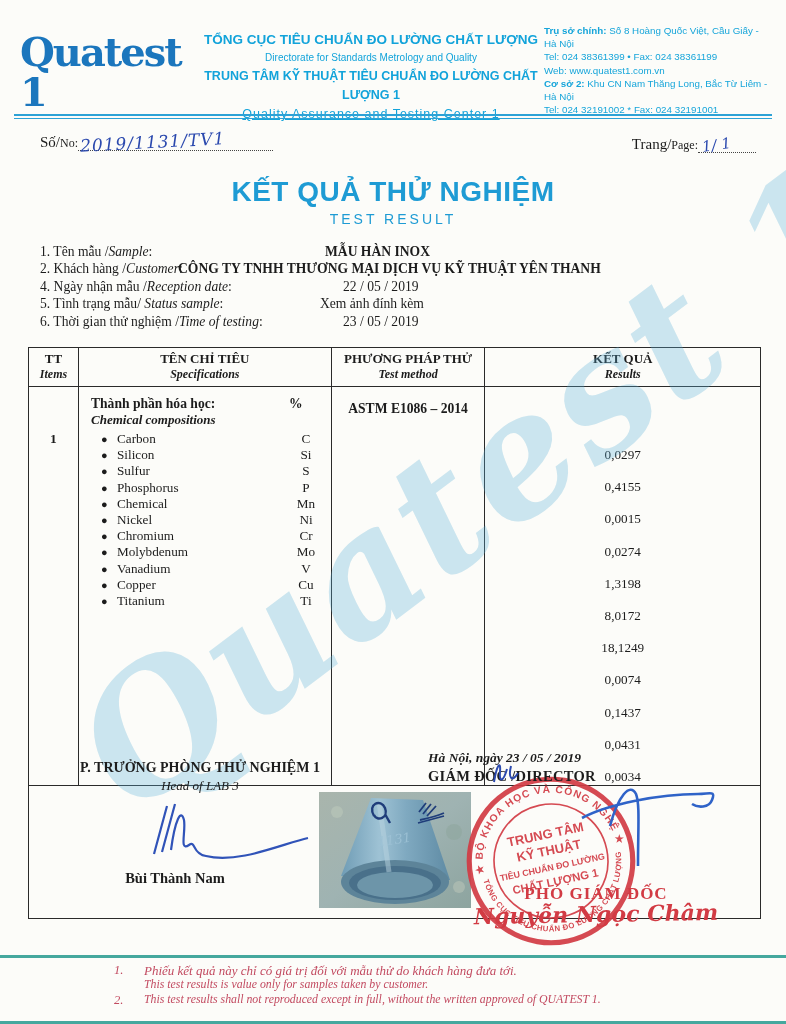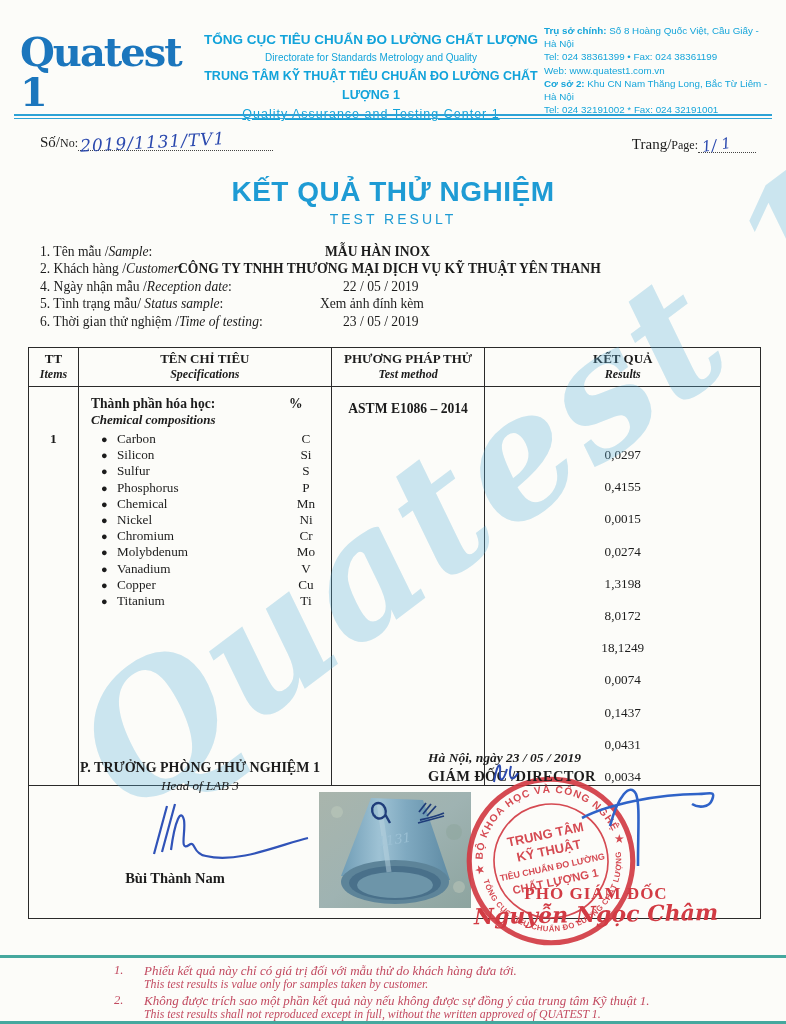--- a/index.html
+++ b/index.html
@@ -304,20 +304,19 @@
     <div class="note">
       <div class="num">1.</div>
       <div>
         <div class="vn">Phiếu kết quả này chỉ có giá trị đối với mẫu thử do khách hàng đưa tới.</div>
         <div class="en">This test results is value only for samples taken by customer.</div>
       </div>
     </div>
     <div class="note">
       <div class="num">2.</div>
       <div>
-        <div class="vn">Không được trích sao một phần kết quả này nếu không được sự đồng ý của trung tâm Kỹ thuật 1.</div>
         <div class="en">This test results shall not reproduced except in full, without the written approved of QUATEST 1.</div>
       </div>
     </div>
   </div>
   <div class="teal-line2"></div>
 
 </div>
 
 </body></html>

